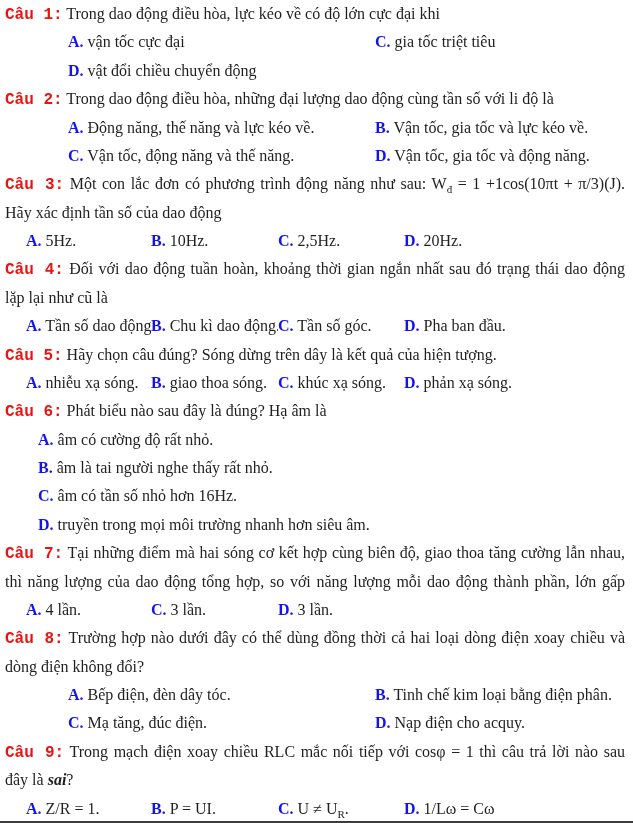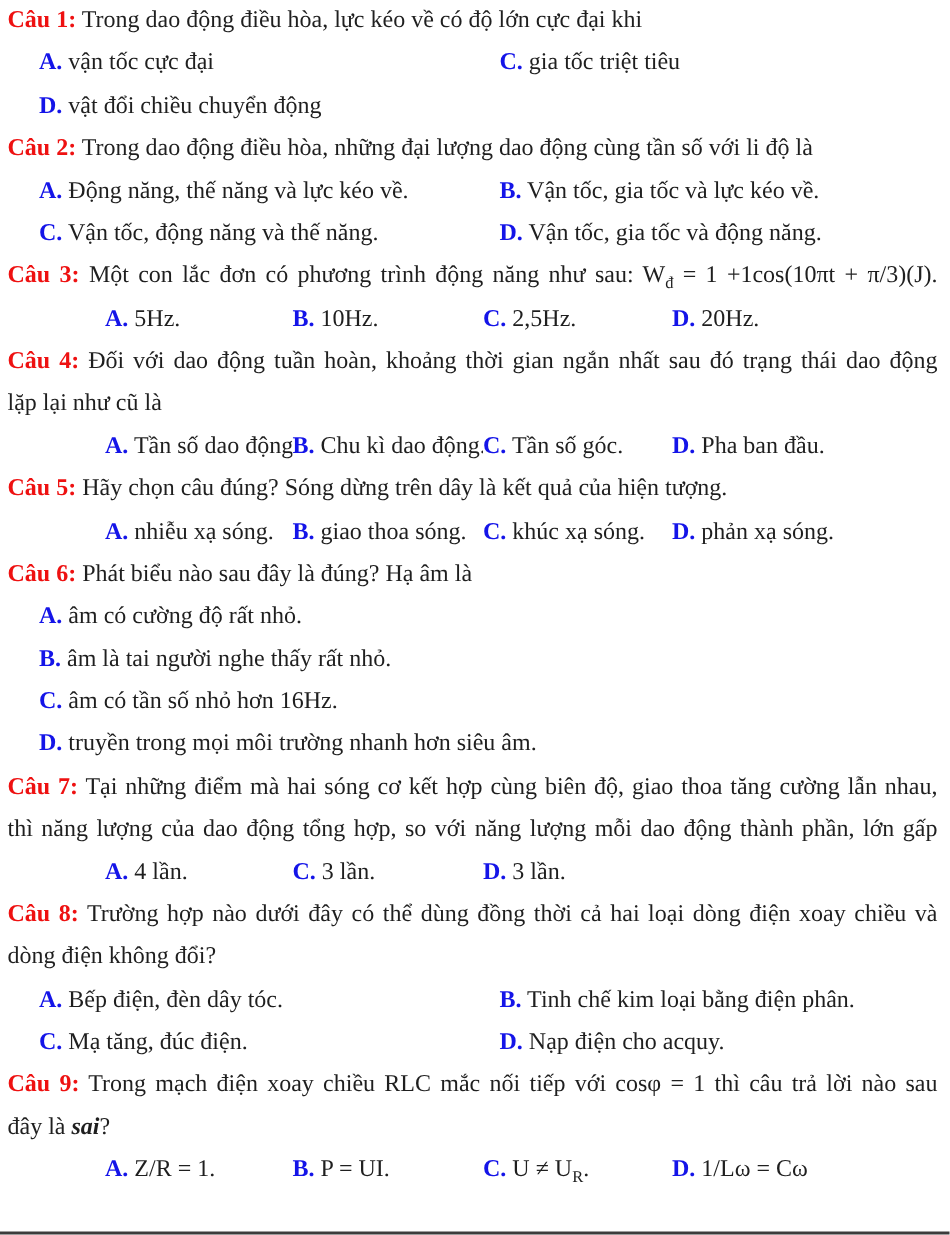--- a/index.html
+++ b/index.html
@@ -10,25 +10,25 @@
     font-size: 16px; color: #1f1f1f;
   }
   .page { width: 633px; height: 823px; }
   .question { margin: 0; }
   .qline {
     line-height: 28.38px; height: 28.38px;
     padding: 0 8px 0 5px;
     white-space: nowrap; overflow: hidden;
   }
   .qline.fill { text-align: justify; text-align-last: justify; }
-  .q-label { color: #ee1111; font-weight: bold; }
+  .q-label { color: #ee1111; font-weight: bold; font-family: Liberation Mono, monospace; }
   .options { padding-left: 26px; }
-  .options.four-col { display: grid; grid-template-columns: 125px 127px 126px 1fr; margin-left: 44px; }
-  .options.two-col  { display: grid; grid-template-columns: 307px 1fr; }
-  .options.list .option { display: block; }
+  .options.four-col { display: grid; grid-template-columns: 125px 127px 126px 1fr; }
+  .options.two-col  { display: grid; grid-template-columns: 307px 1fr; margin-left: 42px; }
+  .options.list .option { display: block; margin-left: 12px; }
   .option { line-height: 28.38px; height: 28.38px; white-space: nowrap; overflow: hidden; }
   .letter { color: #1414e8; font-weight: bold; }
   .sub { font-size: 11px; vertical-align: -4px; line-height: 0; }
   .bi { font-weight: bold; font-style: italic; text-align: center; }
   .bottom-rule {
     position: absolute; left: 0; right: 0; bottom: 0; height: 2px;
     background: #3c3c3c;
   }
 </style>
 </head>
@@ -47,20 +47,21 @@
       <div class="qline"><span class="q-label">Câu 2:</span> <span>Trong dao động điều hòa, những đại lượng dao động cùng tần số với li độ là</span></div>
       <div class="options two-col">
         <div class="option"><span class="letter">A.</span> <span>Động năng, thế năng và lực kéo về.</span></div>
         <div class="option"><span class="letter">B.</span> <span>Vận tốc, gia tốc và lực kéo về.</span></div>
         <div class="option"><span class="letter">C.</span> <span>Vận tốc, động năng và thế năng.</span></div>
         <div class="option"><span class="letter">D.</span> <span>Vận tốc, gia tốc và động năng.</span></div>
       </div>
     </div>
     <div class="question">
       <div class="qline fill"><span class="q-label">Câu 3:</span> <span>Một con lắc đơn có phương trình động năng như sau: W</span><span class="sub">đ</span><span> = 1 +1cos(10πt + π/3)(J).</span></div>
+      <div class="qline"><span>Hãy xác định tần số của dao động</span></div>
       <div class="options four-col">
         <div class="option"><span class="letter">A.</span> <span>5Hz.</span></div>
         <div class="option"><span class="letter">B.</span> <span>10Hz.</span></div>
         <div class="option"><span class="letter">C.</span> <span>2,5Hz.</span></div>
         <div class="option"><span class="letter">D.</span> <span>20Hz.</span></div>
       </div>
     </div>
     <div class="question">
       <div class="qline fill"><span class="q-label">Câu 4:</span> <span>Đối với dao động tuần hoàn, khoảng thời gian ngắn nhất sau đó trạng thái dao động</span></div>
       <div class="qline"><span>lặp lại như cũ là</span></div>

